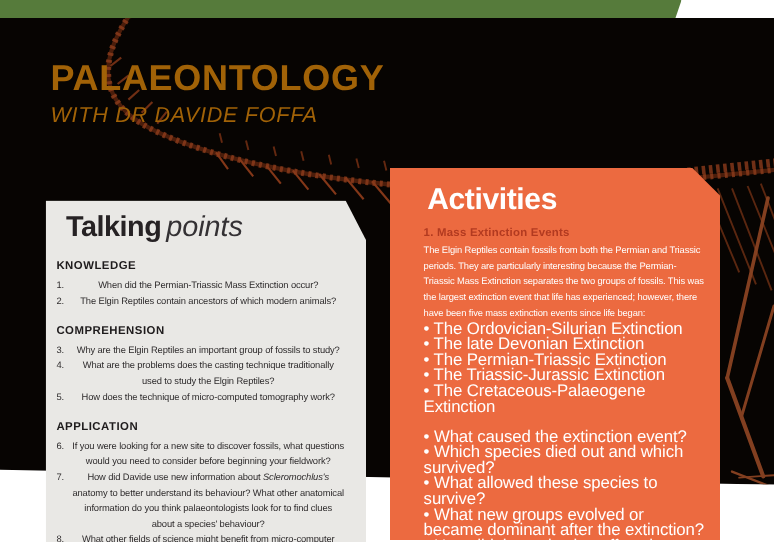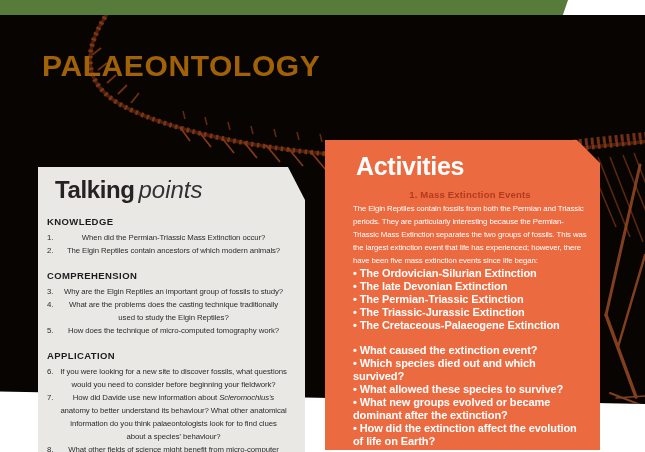--- a/index.html
+++ b/index.html
@@ -47,23 +47,23 @@
   .tp-item .it{font-style:italic;}
   
   .act-panel{
     position:absolute;left:325px;top:140px;width:275px;height:310px;
     background:#ec6a40;color:#ffffff;
     clip-path:polygon(0 0,252px 0,275px 23px,100% 100%,0 100%);
     padding:13px 13px 0 28px;box-sizing:border-box;
     overflow:hidden;z-index:3;
   }
   .act-heading{font-size:25px;font-weight:800;letter-spacing:-.3px;margin-left:3px;line-height:1.05;}
-  .act-title{color:#b23a20;font-size:9.5px;font-weight:800;letter-spacing:.2px;margin-top:10px;text-align:center;}
+  .act-title{color:#b23a20;font-size:9.5px;font-weight:800;letter-spacing:.2px;margin-top:10px;}
   .act-body{font-size:7.8px;line-height:13px;letter-spacing:-.1px;margin-top:2px;}
-  .act-list{list-style:none;margin:0;padding:0;font-size:11px;line-height:13px;letter-spacing:-.1px;font-weight:bold;}
+  .act-list{list-style:none;margin:0;padding:0;font-size:14px;line-height:13px;letter-spacing:-.1px;}
   .act-list li::before{content:"• ";}
   .act-gap{height:12px;}
 </style>
 </head>
 <body>
 
 <div class="photo">
   <svg viewBox="0 0 645 389" aria-hidden="true">
 
     <path d="M112,-8 C80,35 82,70 125,92 C170,115 250,133 340,140 C430,147 520,140 650,126" fill="none" stroke="#4f1f0c" stroke-width="3.5" opacity="0.95"></path>
@@ -113,20 +113,21 @@
       <line x1="610" y1="378" x2="641" y2="390" stroke-width="2"></line>
       <line x1="616" y1="383" x2="645" y2="381" stroke-width="1.6"></line>
     </g>
   </svg>
 </div>
 
 <div class="green-bar"></div>
 
 <header class="hero">
   <div class="hero-title">PALAEONTOLOGY</div>
+  <div class="hero-sub">WITH DR DAVIDE FOFFA</div>
 </header>
 
 <section class="tp-panel">
   <div class="tp-heading">
     <span class="hvy">Talking</span><span class="lgt">points</span>
   </div>
 
   <div class="tp-section">
     <h3>KNOWLEDGE</h3>
     <div class="tp-item">

